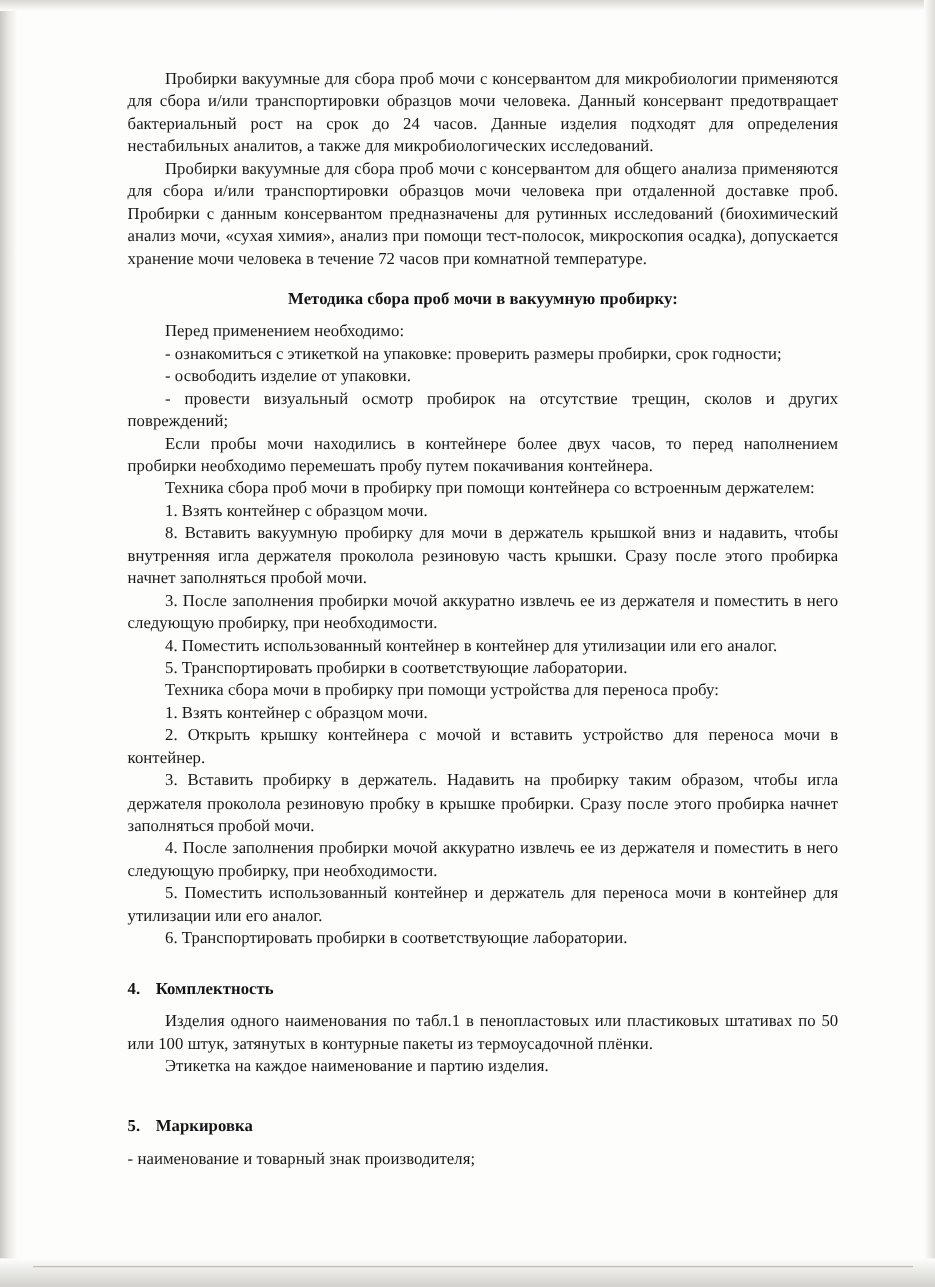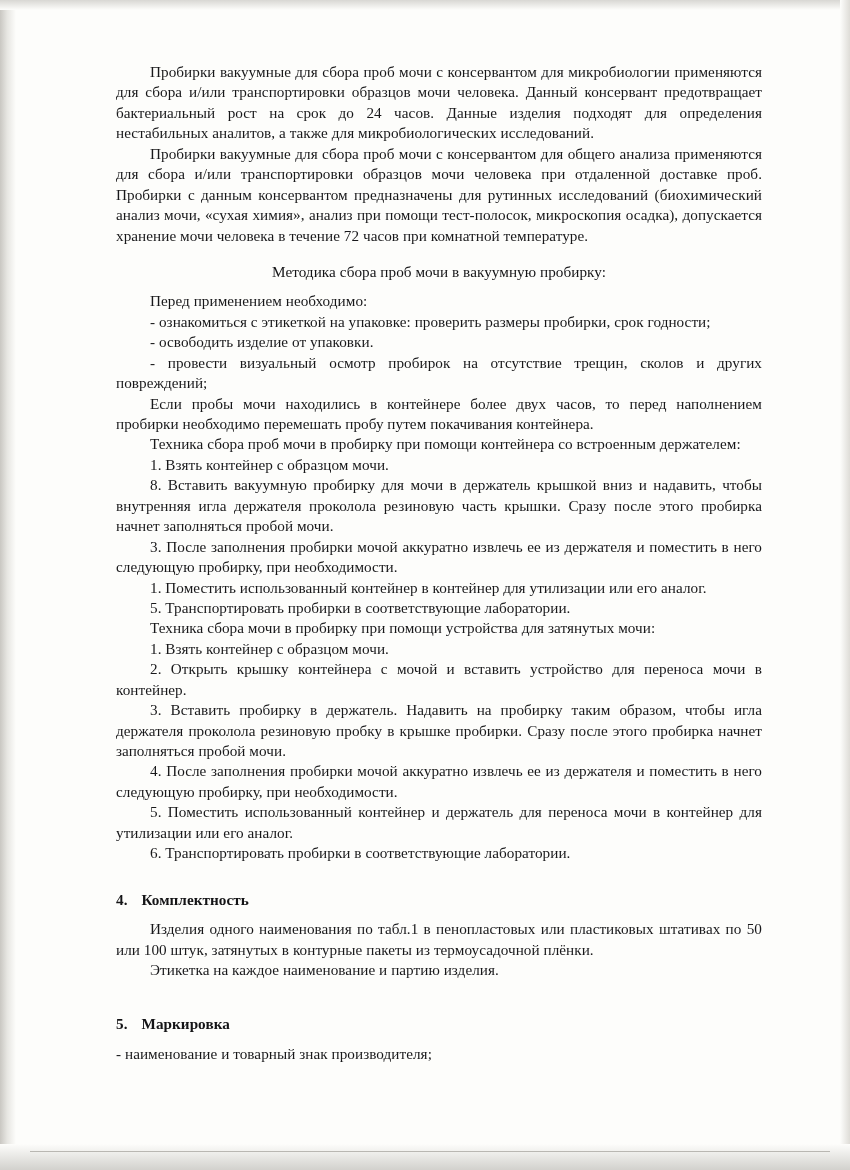--- a/index.html
+++ b/index.html
@@ -70,21 +70,21 @@
     line-height: 1.345;
     text-align: justify;
     color: #18181a;
     text-indent: 34px;
     letter-spacing: 0.05px;
   }
   p.noind {
     text-indent: 0;
   }
   .heading {
-    font-weight: normal;
+    font-weight: bold;
     font-size: 15.2px;
     text-align: center;
     text-indent: 0;
     margin: 0;
     color: #141416;
   }
   .gap-sm { height: 9px; }
   .gap-md { height: 16px; }
   .gap-lg { height: 26px; }
   .gap-xl { height: 34px; }
@@ -118,23 +118,23 @@
 
     <p>Перед применением необходимо:</p>
     <p>- ознакомиться с этикеткой на упаковке: проверить размеры пробирки, срок годности;</p>
     <p>- освободить изделие от упаковки.</p>
     <p>- провести визуальный осмотр пробирок на отсутствие трещин, сколов и других повреждений;</p>
     <p>Если пробы мочи находились в контейнере более двух часов, то перед наполнением пробирки необходимо перемешать пробу путем покачивания контейнера.</p>
     <p>Техника сбора проб мочи в пробирку при помощи контейнера со встроенным держателем:</p>
     <p>1. Взять контейнер с образцом мочи.</p>
     <p>8. Вставить вакуумную пробирку для мочи в держатель крышкой вниз и надавить, чтобы внутренняя игла держателя проколола резиновую часть крышки. Сразу после этого пробирка начнет заполняться пробой мочи.</p>
     <p>3. После заполнения пробирки мочой аккуратно извлечь ее из держателя и поместить в него следующую пробирку, при необходимости.</p>
-    <p>1. Поместить использованный контейнер в контейнер для утилизации или его аналог.</p>
+    <p>4. Поместить использованный контейнер в контейнер для утилизации или его аналог.</p>
     <p>5. Транспортировать пробирки в соответствующие лаборатории.</p>
-    <p>Техника сбора мочи в пробирку при помощи устройства для затянутых мочи:</p>
+    <p>Техника сбора мочи в пробирку при помощи устройства для переноса пробу:</p>
     <p>1. Взять контейнер с образцом мочи.</p>
     <p>2. Открыть крышку контейнера с мочой и вставить устройство для переноса мочи в контейнер.</p>
     <p>3. Вставить пробирку в держатель. Надавить на пробирку таким образом, чтобы игла держателя проколола резиновую пробку в крышке пробирки. Сразу после этого пробирка начнет заполняться пробой мочи.</p>
     <p>4. После заполнения пробирки мочой аккуратно извлечь ее из держателя и поместить в него следующую пробирку, при необходимости.</p>
     <p>5. Поместить использованный контейнер и держатель для переноса мочи в контейнер для утилизации или его аналог.</p>
     <p>6. Транспортировать пробирки в соответствующие лаборатории.</p>
 
     <div class="gap-lg"></div>
     <p class="sec-head">
       <span class="num">4.</span><span>Комплектность</span>

